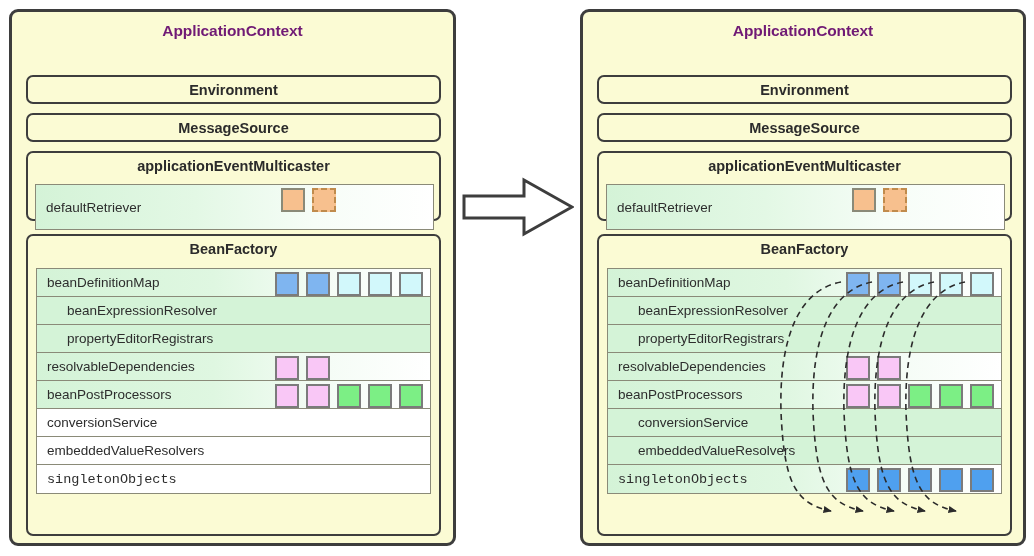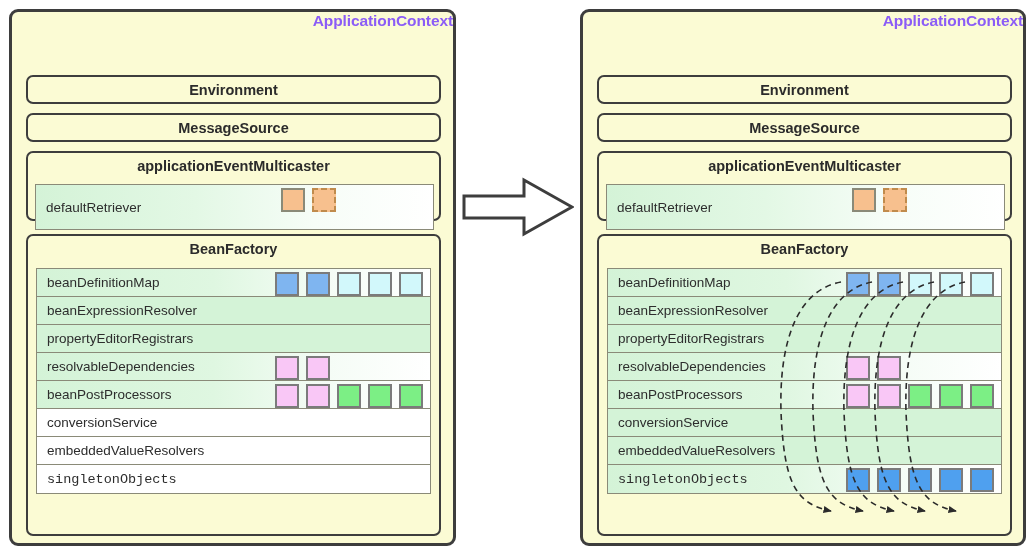--- a/index.html
+++ b/index.html
@@ -17,25 +17,26 @@
     position:absolute;
     background:#fbfbd4;
     border:3px solid #3d3d3d;
     border-radius:9px;
     box-sizing:border-box;
   }
   .panel.left { left:9px;  top:9px; width:447px; height:537px; }
   .panel.right{ left:580px;top:9px; width:446px; height:537px; }
 
   .panel-title{
-    text-align:right;
+    text-align:center;
     font-weight:bold;
     font-size:15.5px;
-    color:#8b5cf6;
+    color:#701a75;
     letter-spacing:-0.1px;
+    padding-top:10px;
   }
 
   
   .box{
     position:absolute;
     background:#fbfbd4;
     border:2.5px solid #3d3d3d;
     border-radius:7px;
     box-sizing:border-box;
   }
@@ -59,21 +60,21 @@
     position:relative;
     height:28px;
     box-sizing:border-box;
     border-bottom:1px solid #8a8a78;
     display:flex;
     align-items:center;
     overflow:hidden;
   }
   .row:last-child{border-bottom:none;font-family:Liberation Mono, monospace;}
   .row.green{ background:linear-gradient(to right,#d4f3d7 0%,#dff7e1 45%,#f4fcf5 72%,#ffffff 100%); }
-  .row.greenflat{ background:#d4f3d7; }
+  .row.greenflat{ background:#d4f3d7;padding-left:20px; }
   .row.white{ background:#ffffff; }
   .row-label{
     position:relative;
     z-index:3;
     padding-left:10px;
     font-size:13.5px;
     color:#2d2d2d;
     white-space:nowrap;
   }
 

